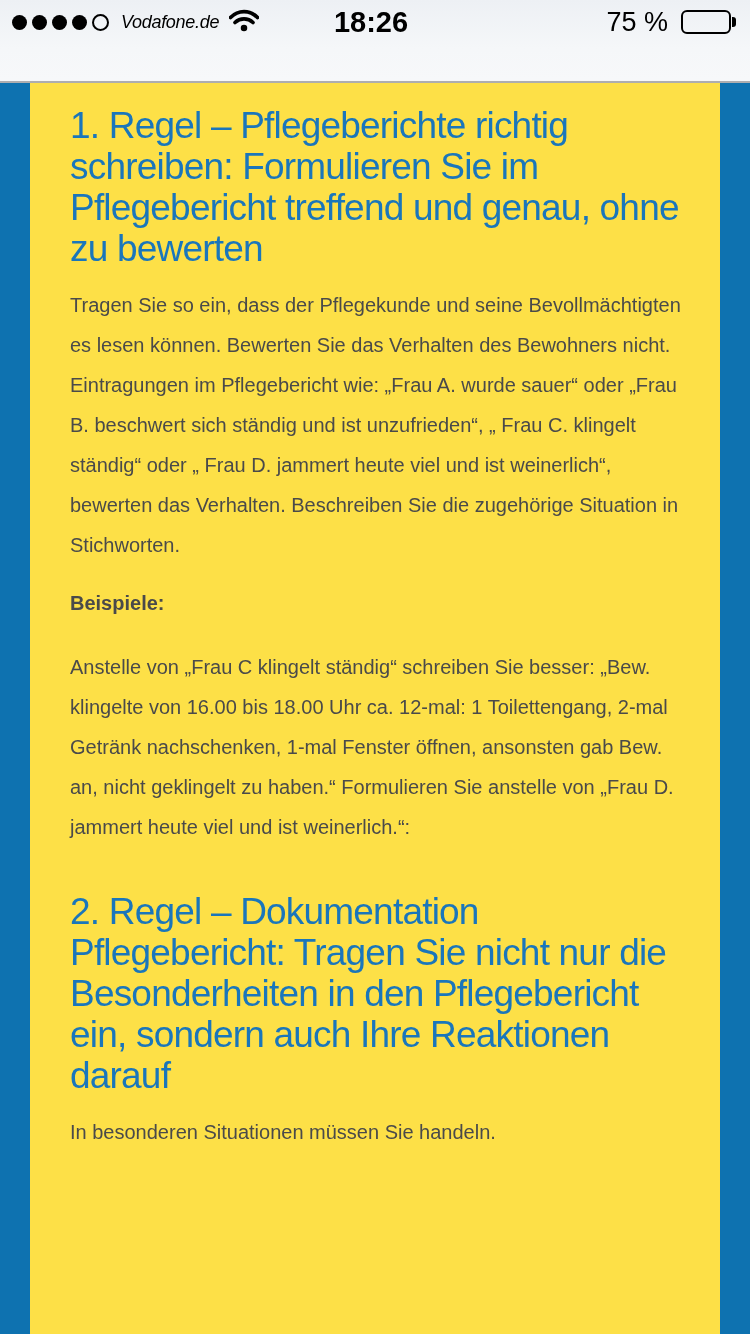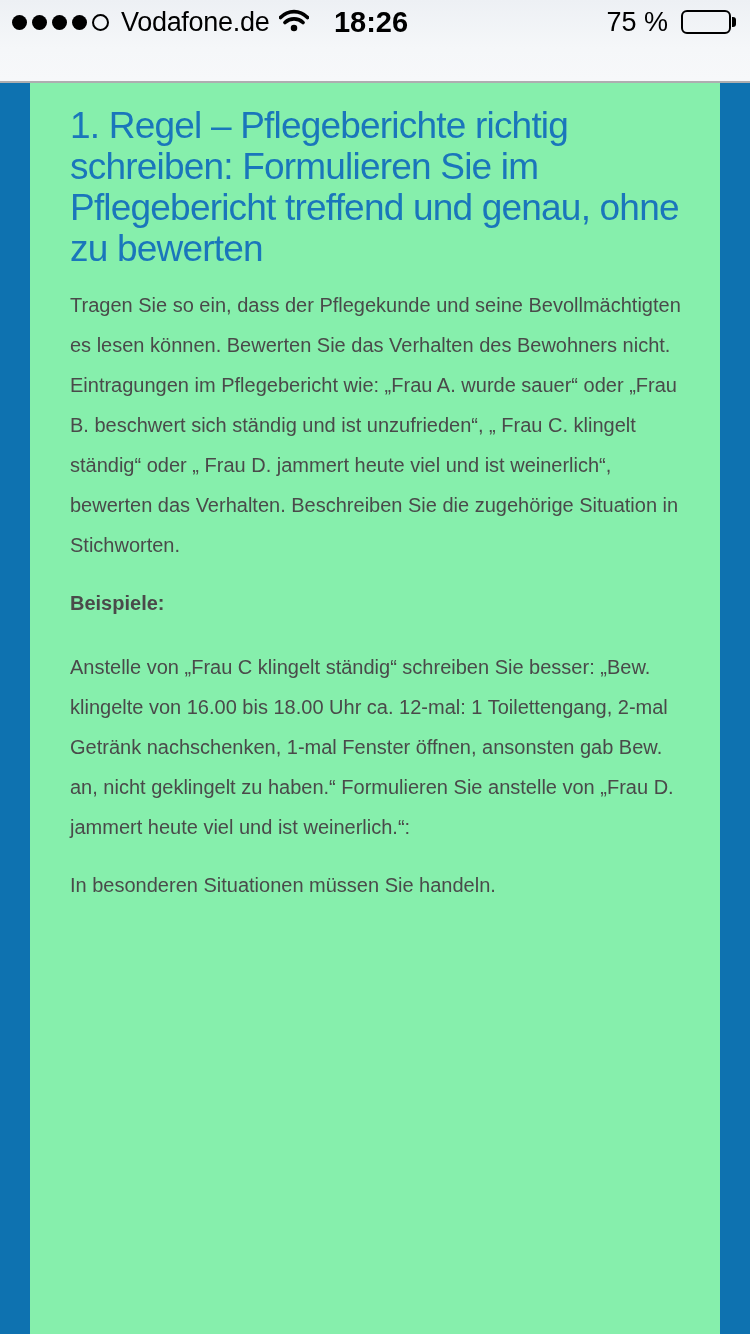--- a/index.html
+++ b/index.html
@@ -22,21 +22,21 @@
     height:40px;
     display:flex;align-items:center;
     padding:2px 14px 0 12px;
     position:relative;
     color:#000;
   }
   .status-left{display:flex;align-items:center;gap:8px;}
   .signal-dots{display:flex;align-items:center;gap:5px;margin-right:4px;}
   .dot{width:15px;height:15px;border-radius:50%;background:#000;}
   .dot.empty{background:transparent;border:2px solid #000;width:13px;height:13px;}
-  .carrier{font-size:27px;letter-spacing:-0.3px;}
+  .carrier{font-size:18px;letter-spacing:-0.3px;font-style:italic;}
   .wifi{margin-left:2px;}
   .status-time{
     position:absolute;left:0;right:8px;text-align:center;
     font-size:29px;font-weight:bold;letter-spacing:0;
     pointer-events:none;
   }
   .status-right{margin-left:auto;display:flex;align-items:center;gap:13px;}
   .battery-pct{font-size:27px;}
   .battery{display:flex;align-items:center;}
   .battery-body{
@@ -51,21 +51,21 @@
     font-size:28px;color:#111;
   }
   .lock{display:inline-block;line-height:0;}
   
   .page{
     position:absolute;top:83px;left:0;right:0;bottom:0;
     background:#0e72b0;
   }
   .content{
     margin:0 30px;height:100%;
-    background:#86efac;
+    background:#fde047;
     box-sizing:border-box;
     padding:2px 30px 0 40px;
     overflow:hidden;
   }
   h1,h2{
     color:#1a76bb;
     font-weight:normal;
     font-size:37px;
     line-height:41px;
     letter-spacing:-0.8px;
@@ -114,15 +114,16 @@
     </div>
   </div>
 </div>
 
 <div class="page">
   <div class="content">
     <h1>1. Regel – Pflegeberichte richtig schreiben: Formulieren Sie im Pflegebericht treffend und genau, ohne zu bewerten</h1>
     <p class="body-para">Tragen Sie so ein, dass der Pflegekunde und seine Bevollmächtigten es lesen können. Bewerten Sie das Verhalten des Bewohners nicht. Eintragungen im Pflegebericht wie: „Frau A. wurde sauer“ oder „Frau B. beschwert sich ständig und ist unzufrieden“, „ Frau C. klingelt ständig“ oder „ Frau D. jammert heute viel und ist weinerlich“, bewerten das Verhalten. Beschreiben Sie die zugehörige Situation in Stichworten.</p>
     <p class="bold">Beispiele:</p>
     <p class="body-para">Anstelle von „Frau C klingelt ständig“ schreiben Sie besser: „Bew. klingelte von 16.00 bis 18.00 Uhr ca. 12-mal: 1 Toilettengang, 2-mal Getränk nachschenken, 1-mal Fenster öffnen, ansonsten gab Bew. an, nicht geklingelt zu haben.“ Formulieren Sie anstelle von „Frau D. jammert heute viel und ist weinerlich.“:</p>
+    <h2>2. Regel – Dokumentation Pflegebericht: Tragen Sie nicht nur die Besonderheiten in den Pflegebericht ein, sondern auch Ihre Reaktionen darauf</h2>
     <p class="last">In besonderen Situationen müssen Sie handeln.</p>
   </div>
 </div>
 
 </body></html>

